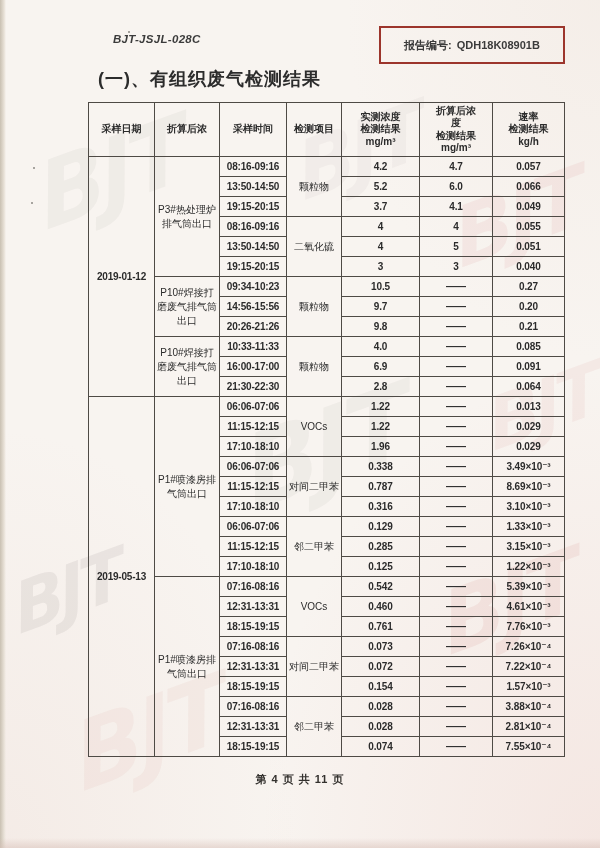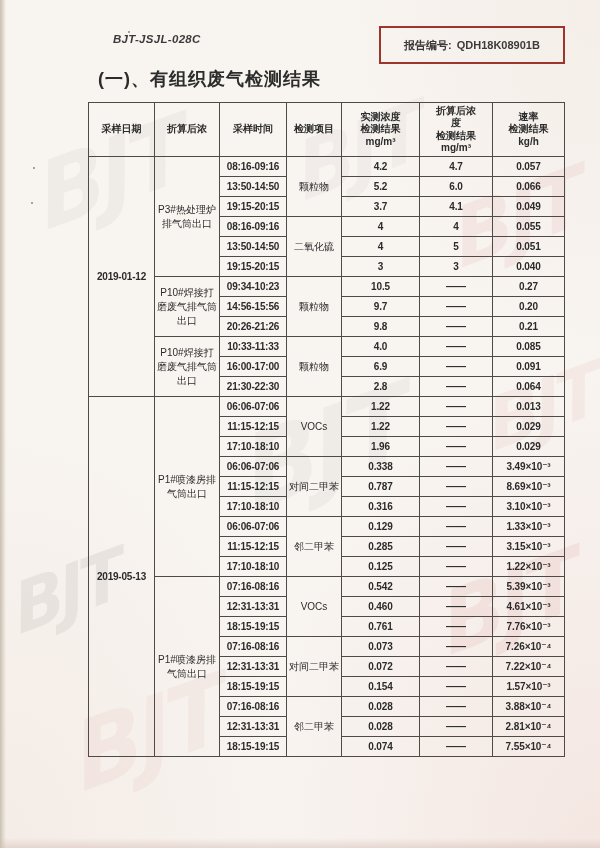--- a/index.html
+++ b/index.html
@@ -297,13 +297,14 @@
       </tr>
       <tr>
         <td class="c-time">18:15-19:15</td>
         <td class="c-num">0.074</td>
         <td class="c-num">——</td>
         <td class="c-num">7.55×10⁻⁴</td>
       </tr>
     </tbody>
   </table>
 
+  <div class="footer">第 4 页 共 11 页</div>
 </div>
 
 </body></html>

